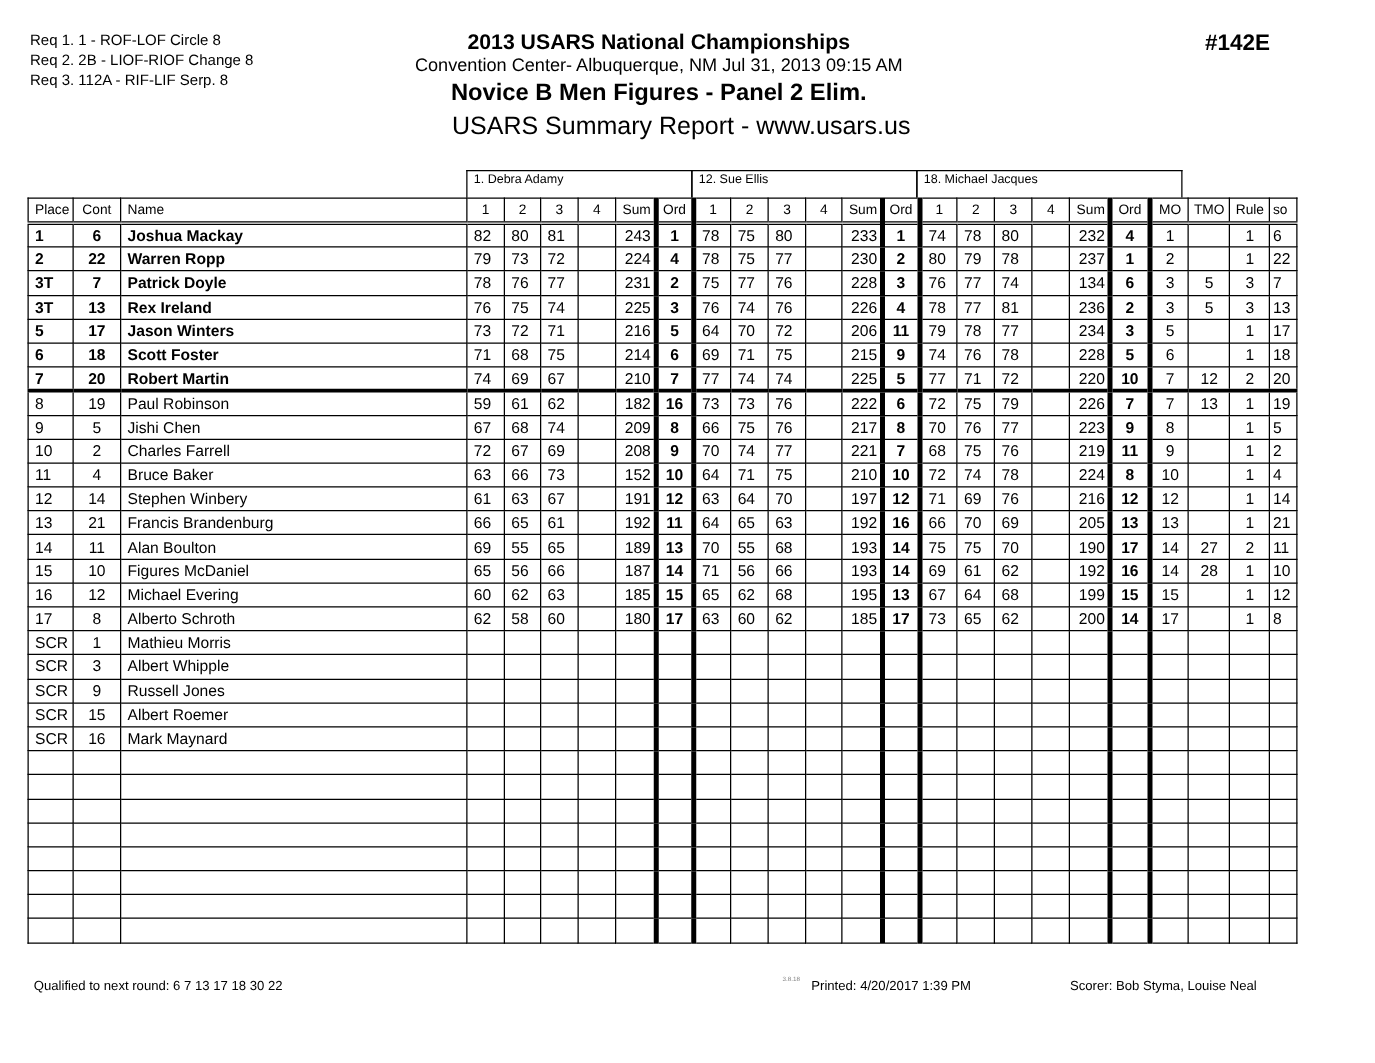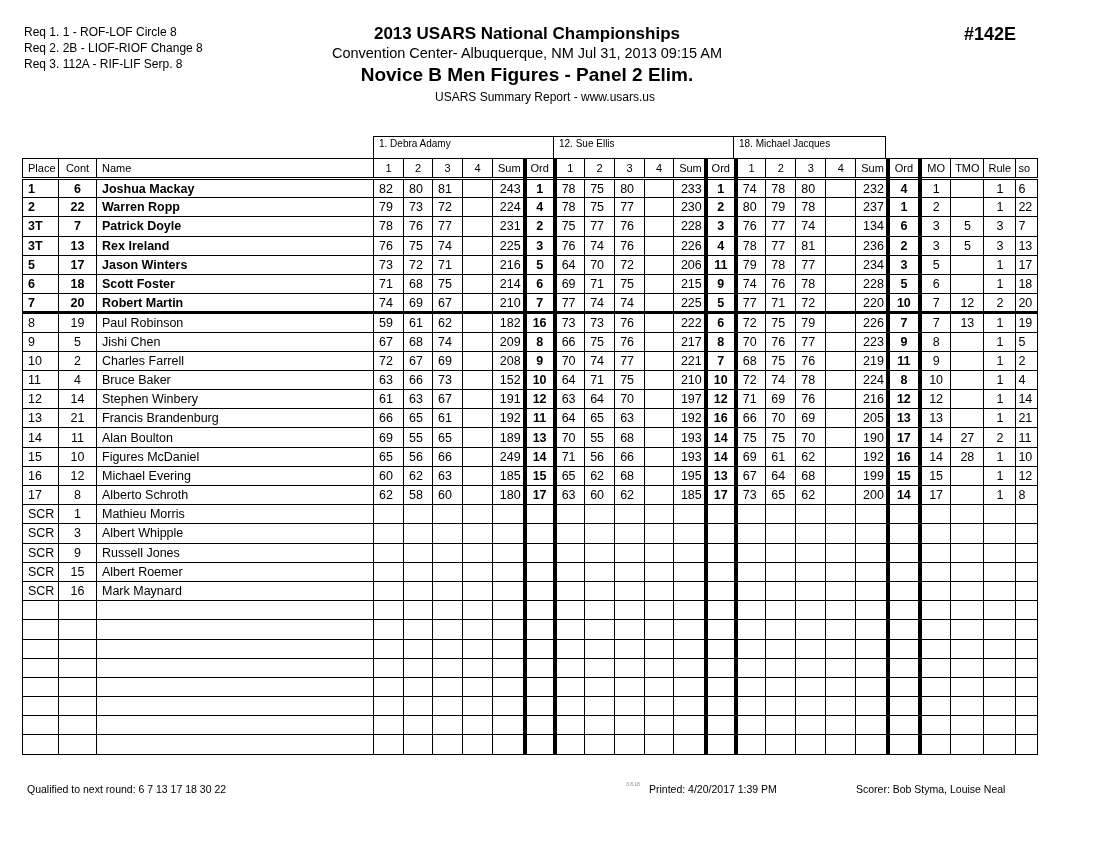--- a/index.html
+++ b/index.html
@@ -4,21 +4,21 @@
 <style>
   html, body { margin: 0; padding: 0; background: #ffffff; }
   body { width: 1100px; height: 850px; position: relative; overflow: hidden;
          font-family: "Liberation Sans", sans-serif; color: #000; }
   .abs { position: absolute; white-space: nowrap; }
   .req { left: 24px; font-size: 12px; line-height: 16px; }
   .title { left: 0; width: 1050px; text-align: center; }
   .t1 { top: 24px; font-size: 17px; font-weight: bold; left: 2px; }
   .t2 { top: 45px; font-size: 14.5px; left: 2px; }
   .t3 { top: 64px; font-size: 19px; font-weight: bold; left: 2px; }
-  .t4 { top: 90px; font-size: 12px; left: 40px; width: 1010px;}
+  .t4 { top: 90px; font-size: 20px; left: 40px; width: 1010px;}
   .eventnum { left: 964px; top: 24px; font-size: 18px; font-weight: bold; }
 
   .judgehdr { position: absolute; top: 136px; height: 22px; border: 1px solid #000; border-bottom: none;
               font-size: 10px; line-height: 14px; padding-left: 5px; box-sizing: border-box; }
 
   table.grid { position: absolute; left: 22px; top: 158px; border-collapse: collapse; table-layout: fixed; }
   table.grid td { border: 1px solid #000; height: 19.2px; padding: 0 2px; font-size: 12.5px;
                   overflow: hidden; white-space: nowrap; box-sizing: border-box; }
   table.grid tr.hdr td { font-size: 11px; height: 20px; border-bottom: 3px double #000; }
   table.grid td.c { text-align: center; }
@@ -40,21 +40,21 @@
 <div class="abs req" style="top:56px;">Req  3.  112A - RIF-LIF Serp. 8</div>
 
 <div class="abs title t1">2013 USARS National Championships</div>
 <div class="abs title t2">Convention Center- Albuquerque, NM  Jul 31, 2013  09:15 AM</div>
 <div class="abs title t3">Novice B Men Figures - Panel 2 Elim.</div>
 <div class="abs title t4">USARS Summary Report - www.usars.us</div>
 <div class="abs eventnum">#142E</div>
 
 <div class="judgehdr" style="left:373px; width:181px;">1.  Debra Adamy</div>
 <div class="judgehdr" style="left:553px; width:181px;">12.  Sue Ellis</div>
-<div class="judgehdr" style="left:733px; width:153px;">18.  Michael Jacques</div>
+<div class="judgehdr" style="left:733px; width:213px;">18.  Michael Jacques</div>
 
 <table class="grid">
   <colgroup>
     <col style="width:36px">
       <col style="width:38px">
       <col style="width:277px">
     <col style="width:30px">
       <col style="width:29px">
       <col style="width:30px">
       <col style="width:30px">
@@ -484,21 +484,21 @@
         <td class="l" style="padding-left: 2px;">11</td>
       </tr>
       <tr>
         <td class="l pl">15</td>
         <td class="c ct">10</td>
         <td class="l nm">Figures McDaniel</td>
         <td class="l">65</td>
         <td class="l">56</td>
         <td class="l">66</td>
         <td class="l"></td>
-        <td class="r">249</td>
+        <td class="r">187</td>
         <td class="ord thickL">14</td>
         <td class="l thickL">71</td>
         <td class="l">56</td>
         <td class="l">66</td>
         <td class="l"></td>
         <td class="r">193</td>
         <td class="ord thickL">14</td>
         <td class="l thickL">69</td>
         <td class="l">61</td>
         <td class="l">62</td>

